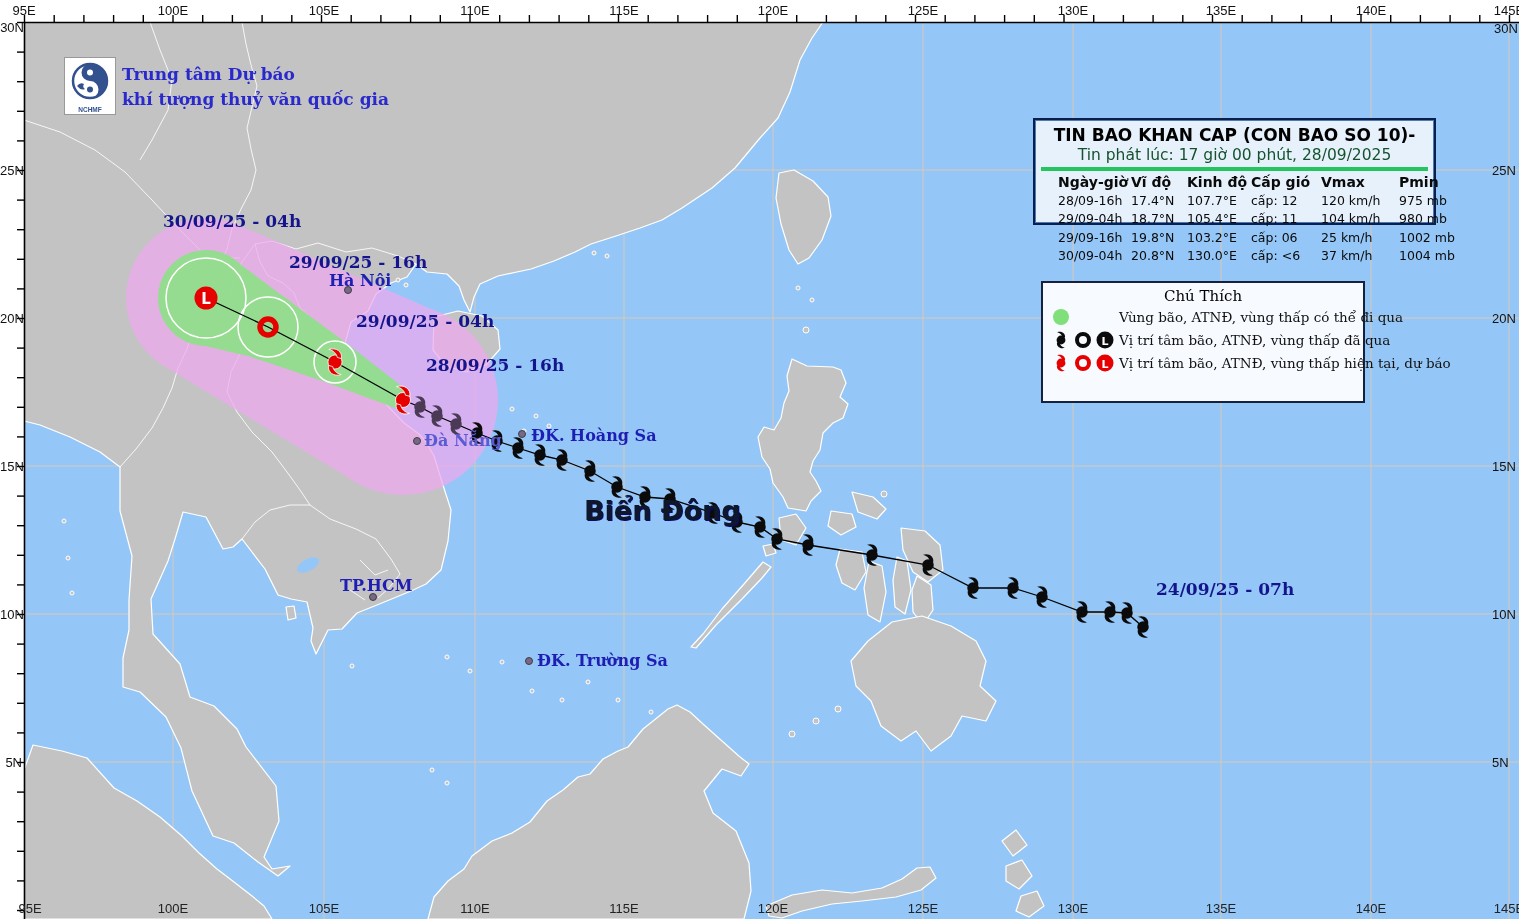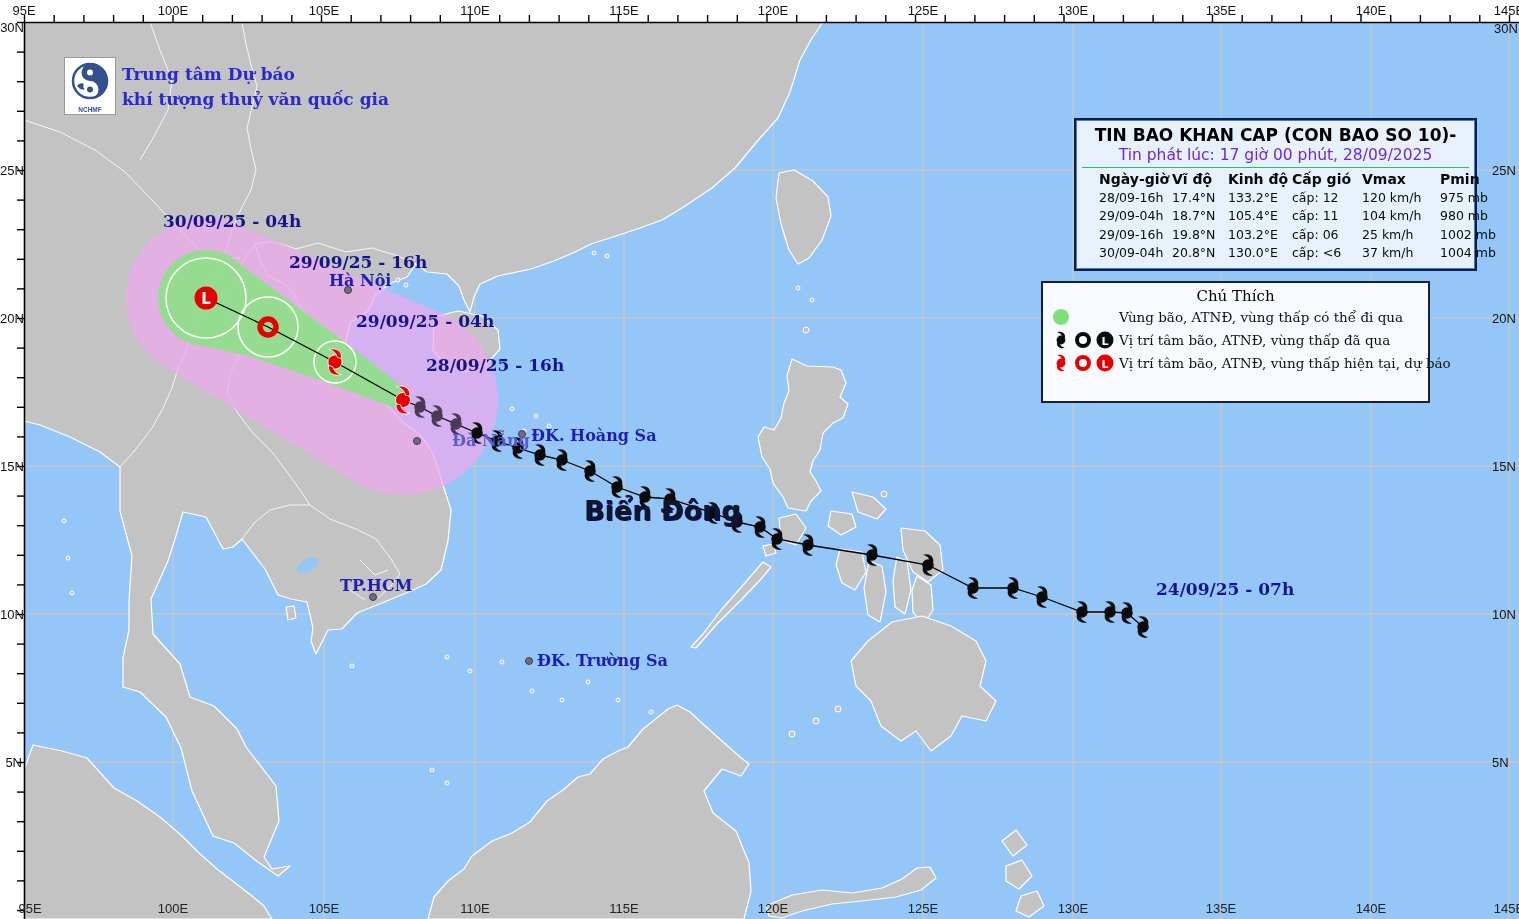--- a/index.html
+++ b/index.html
@@ -15,32 +15,32 @@
   .date{font:bold 17px "DejaVu Serif",serif;color:#14148C;}
   .city{font:bold 16px "DejaVu Serif",serif;color:#1E1EB4;}
   .danang{color:#5A5AD2;}
   .sea{font:bold 27px "DejaVu Sans",sans-serif;color:#0f172a;text-shadow:1px 1px 0 #0a0a70;}
   .agency{font:bold 17px "DejaVu Serif",serif;color:#2A2ACC;line-height:25px;}
   
   #logo{position:absolute;left:64px;top:57px;width:52px;height:58px;background:#fff;
         border:1px solid #999;box-sizing:border-box;text-align:center;}
   #logo .nm{font:bold 6.5px "Liberation Sans",sans-serif;color:#33508f;margin-top:-2px;}
   
-  #alert-box{position:absolute;left:1033px;top:118px;width:403px;height:153px;
+  #alert-box{position:absolute;left:1033px;top:118px;width:403px;height:107px;
         background:#E7F1FC;border:2px solid #0b1f4d;box-sizing:border-box;
-        box-shadow:inset 0 0 0 1px #4d79b8;margin-left:41px;}
+        box-shadow:inset 0 0 0 1px #4d79b8;}
   #alert-box .ttl{font:bold 17px "DejaVu Sans",sans-serif;color:#000;text-align:center;margin-top:5px;}
-  #alert-box .sub{font:15.5px "DejaVu Sans",sans-serif;color:#6d28d9;text-align:center;
-        padding-bottom:3px;border-bottom:1px solid #22c55e;margin:1px 6px 2px 6px;}
+  #alert-box .sub{font:15.5px "DejaVu Sans",sans-serif;color:#14532d;text-align:center;
+        padding-bottom:3px;border-bottom:4px solid #22c55e;margin:1px 6px 2px 6px;}
   #alert-tbl{display:grid;grid-template-columns:73px 56px 64px 70px 78px 56px;
         padding-left:23px;font:12.5px "DejaVu Sans",sans-serif;color:#0a0a0a;
         line-height:18.5px;}
   #alert-tbl .hd{font-weight:bold;font-size:14px;}
   
-  #legend-box{position:absolute;left:1041px;top:281px;width:389px;height:122px;
+  #legend-box{position:absolute;left:1041px;top:281px;width:324px;height:122px;
         background:#F7FAFF;border:2px solid #16213d;box-sizing:border-box;}
   #legend-box .ttl{font:15px "DejaVu Serif",serif;color:#000;text-align:center;margin-top:4px;}
   .leg-row{display:flex;align-items:center;height:23px;margin-left:8px;}
   .leg-sym{width:68px;flex:0 0 68px;display:flex;align-items:center;}
   .leg-txt{font:13.5px "DejaVu Serif",serif;color:#111;white-space:nowrap;}
 </style>
 </head>
 <body>
 
 <div id="stage">
@@ -314,21 +314,21 @@
       <div class="lbl axl" style="left: 0px; top: 614px; width: 22px;">10N</div>
       <div class="lbl axr" style="left: 1492px; top: 614px;">10N</div>
       <div class="lbl axl" style="left: 0px; top: 762px; width: 22px;">5N</div>
       <div class="lbl axr" style="left: 1492px; top: 762px;">5N</div>
       <div class="lbl date" style="left: 163px; top: 211px;">30/09/25 - 04h</div>
       <div class="lbl date" style="left: 289px; top: 252px;">29/09/25 - 16h</div>
       <div class="lbl date" style="left: 356px; top: 311px;">29/09/25 - 04h</div>
       <div class="lbl date" style="left: 426px; top: 355px;">28/09/25 - 16h</div>
       <div class="lbl date" style="left: 1156px; top: 579px;">24/09/25 - 07h</div>
       <div class="lbl city" style="left: 329px; top: 271px;">Hà Nội</div>
-      <div class="lbl city danang" style="left: 424px; top: 431px; margin-left: 28px;">Đà Nẵng</div>
+      <div class="lbl city danang" style="left: 424px; top: 431px;">Đà Nẵng</div>
       <div class="lbl city" style="left: 340px; top: 576px;">TP.HCM</div>
       <div class="lbl city" style="left: 531px; top: 426px;">ĐK. Hoàng Sa</div>
       <div class="lbl city" style="left: 537px; top: 651px;">ĐK. Trường Sa</div>
       <div class="lbl sea" style="left: 584px; top: 495px;">Biển Đông</div>
     </div>
 
   <div id="logo">
     <svg width="50" height="46">
       <circle cx="25" cy="23" r="17" fill="#fff" stroke="#33508f" stroke-width="2.5"></circle>
       <path d="M25 6 a17 17 0 0 1 0 34 a8.5 8.5 0 0 0 0-17 a8.5 8.5 0 0 1 0-17 Z" fill="#33508f"></path>
@@ -348,21 +348,21 @@
     <div class="sub">Tin phát lúc: 17 giờ 00 phút, 28/09/2025</div>
     <div id="alert-tbl">
         <div class="hd">Ngày-giờ</div>
         <div class="hd">Vĩ độ</div>
         <div class="hd">Kinh độ</div>
         <div class="hd">Cấp gió</div>
         <div class="hd">Vmax</div>
         <div class="hd">Pmin</div>
         <div>28/09-16h</div>
         <div>17.4°N</div>
-        <div>133.2°E</div>
+        <div>107.7°E</div>
         <div>cấp: 12</div>
         <div>120 km/h</div>
         <div>975 mb</div>
         <div>29/09-04h</div>
         <div>18.7°N</div>
         <div>105.4°E</div>
         <div>cấp: 11</div>
         <div>104 km/h</div>
         <div>980 mb</div>
         <div>29/09-16h</div>

